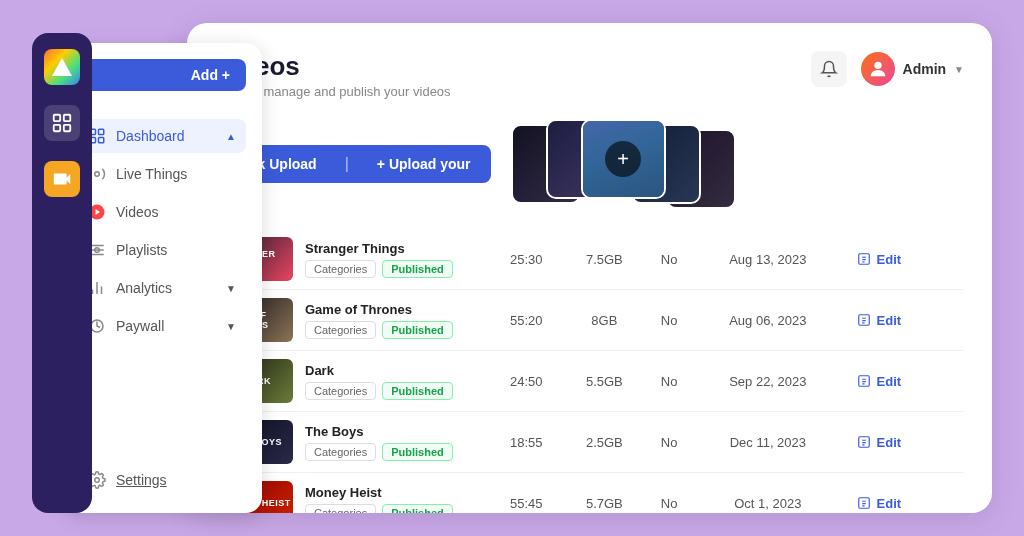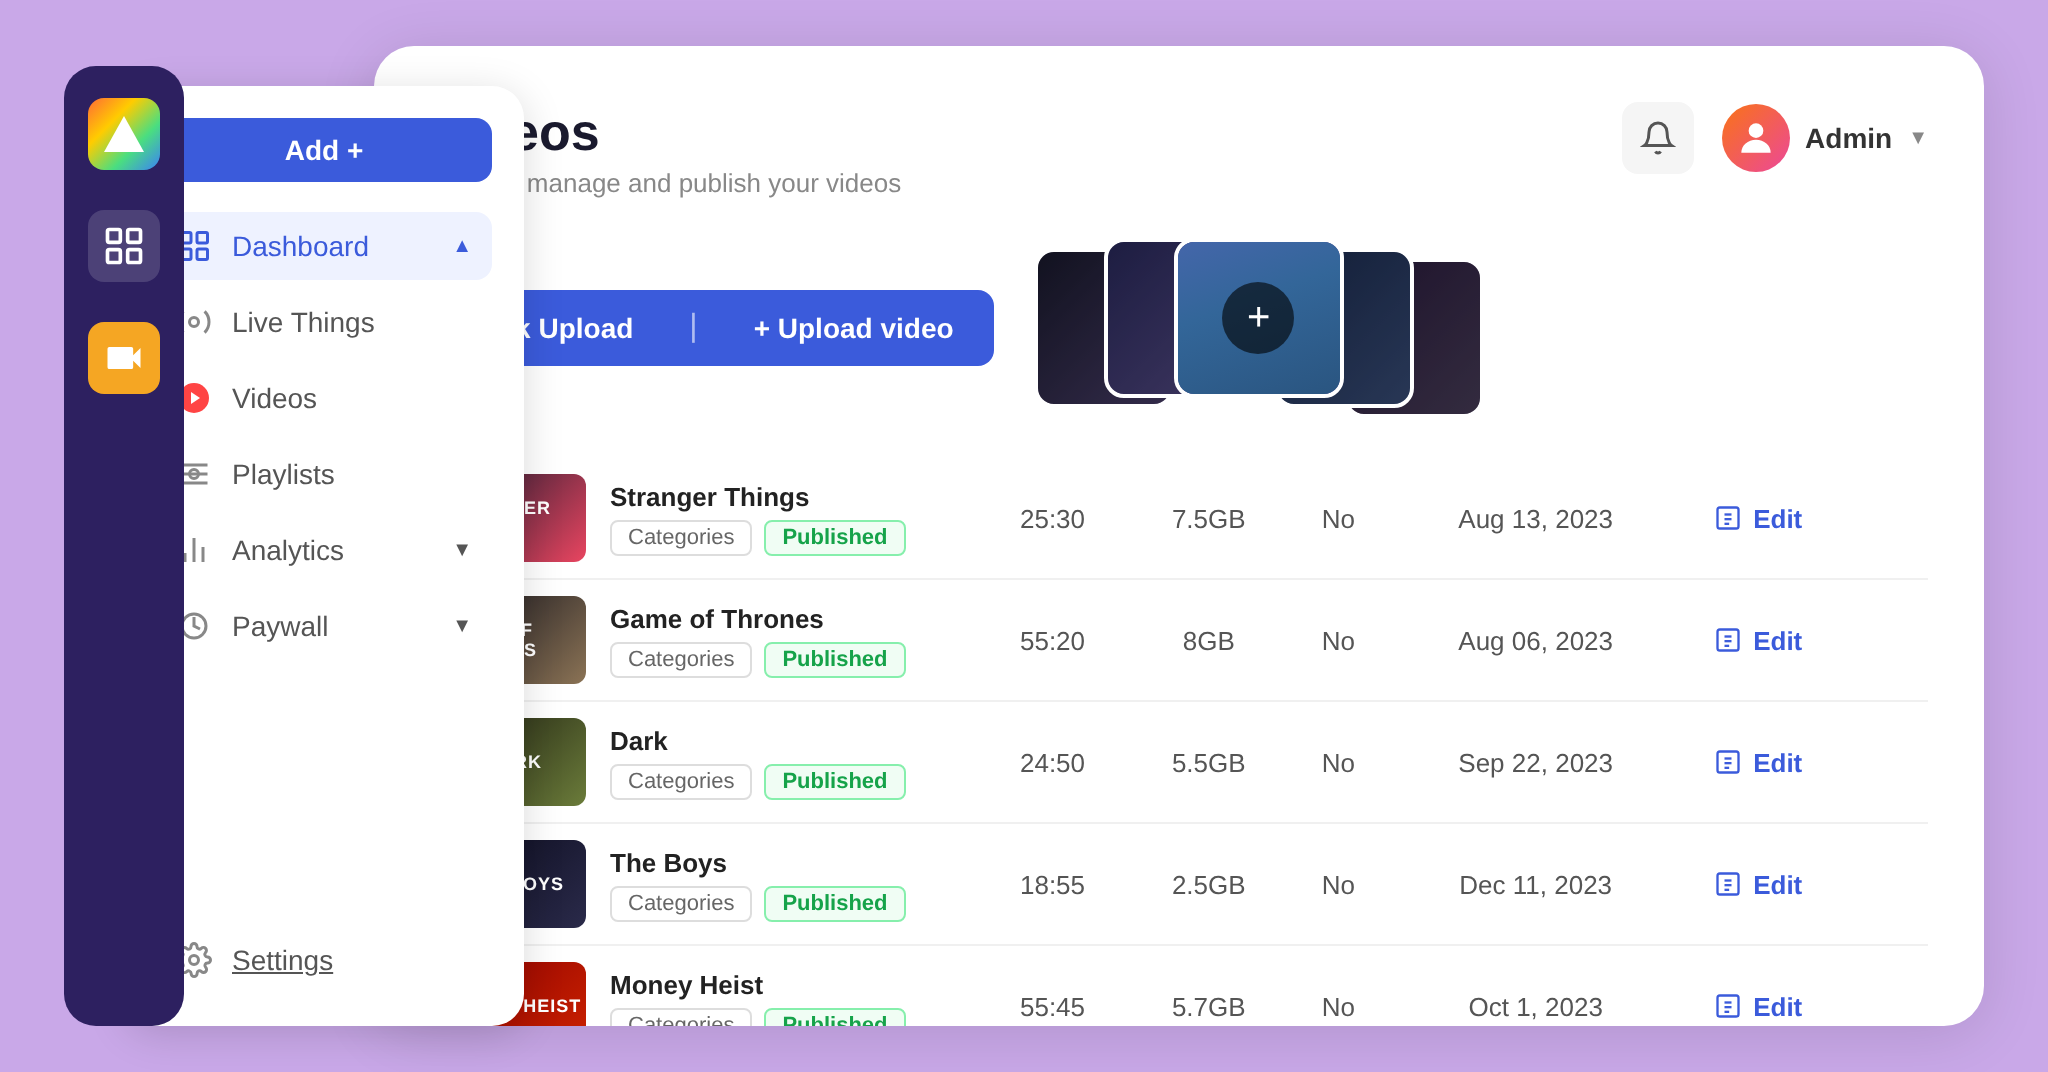--- a/index.html
+++ b/index.html
@@ -87,22 +87,22 @@
     }
     .add-button {
       background: #3b5bdb;
       color: white;
       border: none;
       border-radius: 8px;
       padding: 8px 16px;
       font-size: 14px;
       font-weight: 600;
       cursor: pointer;
-      text-align: center;
-      margin-bottom: 11px;
+      text-align: right;
+      margin-bottom: 24px;
     }
     .nav-item {
       display: flex;
       align-items: center;
       gap: 10px;
       padding: 8px 10px;
       border-radius: 8px;
       cursor: pointer;
       font-size: 14px;
       color: #555;
@@ -462,21 +462,21 @@
           <span class="admin-name">Admin</span>
           <span style="font-size:10px; color:#888;">▼</span>
         </div>
       </div>
     </div>
 
     <div class="upload-section">
       <div class="upload-buttons">
         <button class="btn-bulk">Bulk Upload</button>
         <span class="btn-divider">|</span>
-        <button class="btn-upload">+ Upload video</button>
+        <button class="btn-upload">+ Upload your</button>
       </div>
       <div class="video-previews">
         <div class="preview-card" style="left:0; top:5px; z-index:1; background:linear-gradient(135deg,#1a1a2e,#4a3f6b);">
           <div class="overlay"></div>
         </div>
         <div class="preview-card" style="left:35px; top:0; z-index:2; background:linear-gradient(135deg,#2a2a5e,#5a4f8b);">
           <div class="overlay"></div>
         </div>
         <div class="preview-card" style="left:70px; top:0; z-index:3; width:85px; background:linear-gradient(135deg,#3a3a7e,#6a5fab);">
           <div style="width:100%;height:100%;position:relative;background:linear-gradient(160deg,#4466aa 0%,#336699 40%,#2a5580 100%);">

